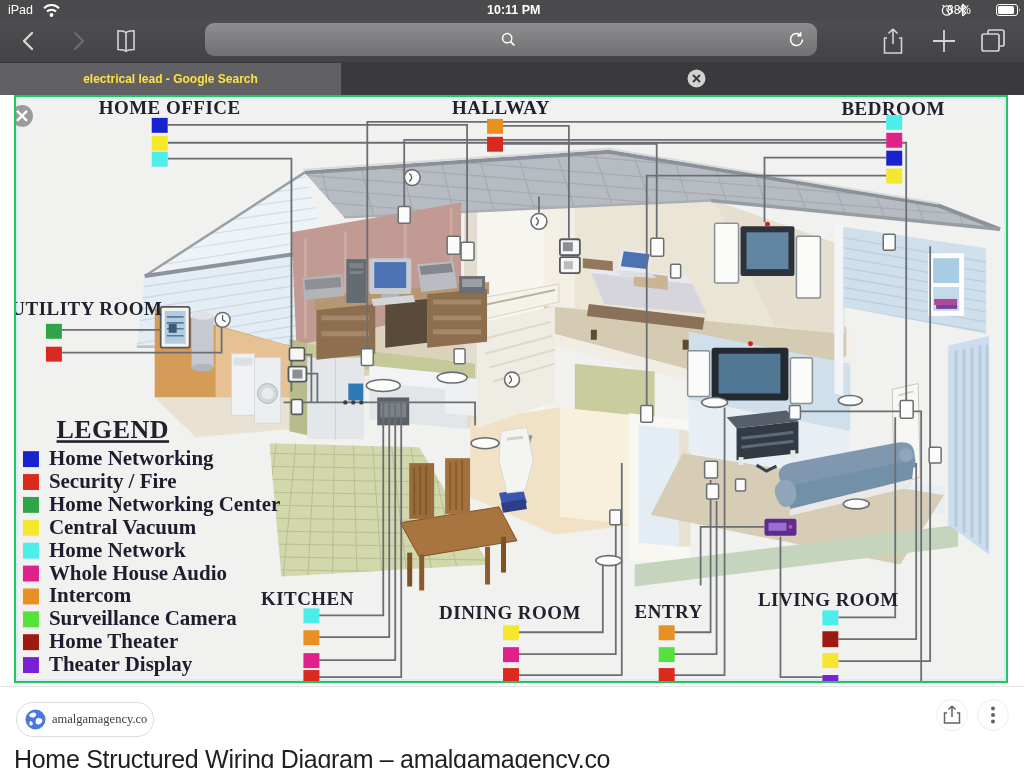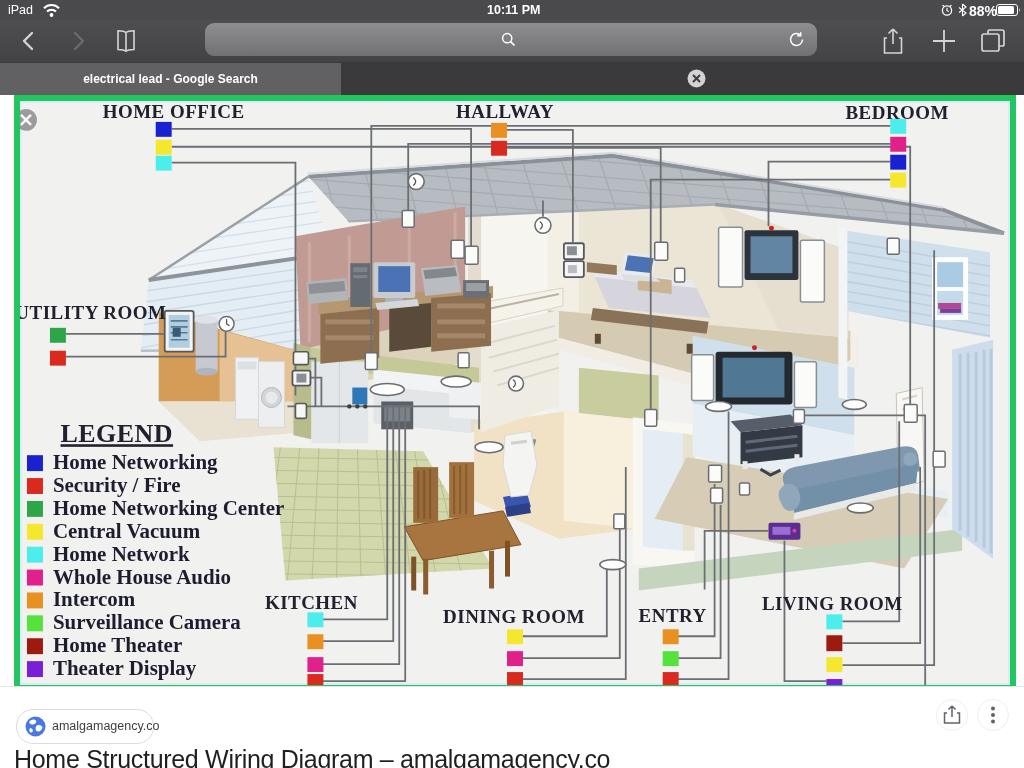--- a/index.html
+++ b/index.html
@@ -1,28 +1,28 @@
 <!DOCTYPE html>
 <html><head><meta charset="utf-8">
 <style>
 html,body{margin:0;padding:0;width:1024px;height:768px;overflow:hidden;background:#fff;
 font-family:"Liberation Sans",sans-serif;}
 .abs{position:absolute;}
 #statusbar{position:absolute;left:0;top:0;width:1024px;height:20px;background:#4a4a4c;color:#fff;}
 #toolbar{position:absolute;left:0;top:20px;width:1024px;height:42px;background:linear-gradient(180deg,#4e4e50,#434345);}
 #tabbar{position:absolute;left:0;top:62px;width:1024px;height:33px;background:#3a3a3c;}
-.tab{position:absolute;top:1px;height:32px;color:#ffffff;font-size:12px;font-weight:700;
+.tab{position:absolute;top:1px;height:32px;color:#fde047;font-size:12px;font-weight:700;
 display:flex;align-items:center;justify-content:center;}
 #urlpill{position:absolute;left:205px;top:3px;width:612px;height:33px;background:linear-gradient(180deg,#8e8e90,#717174);
 border-radius:9px;color:#fff;font-size:16.5px;display:flex;align-items:center;justify-content:center;}
 .tbicon{position:absolute;top:0;height:42px;display:flex;align-items:center;justify-content:center;}
 #content{position:absolute;left:0;top:95px;width:1024px;height:591px;background:#fff;}
-#imgframe{position:absolute;left:14px;top:95px;width:990px;height:584px;border:6px solid #22c55e;background:#f1f1ef;box-shadow:inset 0 0 0 2px #d9ebf6;}
+#imgframe{position:absolute;left:14px;top:95px;width:990px;height:584px;border:2px solid #22c55e;background:#f1f1ef;box-shadow:inset 0 0 0 2px #d9ebf6;}
 #botbar{position:absolute;left:0;top:686px;width:1024px;height:82px;background:#fff;border-top:1px solid #e4e4e4;}
-#srcpill{position:absolute;left:16px;top:22px;width:136px;height:33px;border:1px solid #dadce0;border-radius:17px;}
+#srcpill{position:absolute;left:16px;top:15px;width:136px;height:33px;border:1px solid #dadce0;border-radius:17px;font-family:Liberation Serif, serif;}
 #title{position:absolute;left:14px;top:745px;font-size:25px;color:#1f1f1f;letter-spacing:-0.3px;}
 </style></head>
 <body>
 
 <div id="statusbar">
  <span class="abs" style="left:8px;top:3px;font-size:12.5px;">iPad</span>
  <svg class="abs" style="left:42px;top:3px" width="19" height="14" viewBox="0 0 19 14">
       <g fill="none" stroke="#fff">
         <path d="M2 5.2 A10.5 10.5 0 0 1 17 5.2" stroke-width="2.1"></path>
         <path d="M5 8.6 A6.5 6.5 0 0 1 14 8.6" stroke-width="2.1"></path>
@@ -31,21 +31,21 @@
     </svg>
  <span class="abs" style="left:487px;top:3px;font-size:12.5px;font-weight:700;">10:11 PM</span>
  <svg class="abs" style="left:941px;top:4px" width="12" height="12" viewBox="0 0 12 12">
       <circle cx="6" cy="6.5" r="4.6" fill="none" stroke="#fff" stroke-width="1.3"></circle>
       <path d="M6 3.8V6.7L7.8 7.6" stroke="#fff" stroke-width="1.1" fill="none"></path>
       <path d="M1.5 1.2 L3.5 2.6 M10.5 1.2 L8.5 2.6" stroke="#fff" stroke-width="1.2"></path>
     </svg>
  <svg class="abs" style="left:958px;top:3px" width="9" height="14" viewBox="0 0 9 14">
       <path d="M4.5 1 L8 4 L1 9.5 M4.5 13 L8 10 L1 4.5 M4.5 1 V13" stroke="#fff" stroke-width="1.1" fill="none"></path>
     </svg>
- <span class="abs" style="left:969px;top:3px;font-size:14px;font-weight:bold;">88%</span>
+ <span class="abs" style="left:947px;top:3px;font-size:12px;">88%</span>
  <svg class="abs" style="left:996px;top:4px" width="25" height="12" viewBox="0 0 25 12">
       <rect x="0.5" y="0.5" width="21" height="11" rx="2.5" fill="none" stroke="#fff"></rect>
       <rect x="2" y="2" width="16" height="8" rx="1.5" fill="#fff"></rect>
       <path d="M23 4 Q24.5 6 23 8 Z" fill="#fff"></path>
     </svg>
 </div>
 
 <div id="toolbar">
  <svg class="tbicon" style="left:18px;width:22px" width="22" height="42" viewBox="0 0 22 42">
       <path d="M14 13 L6 21 L14 29" stroke="#d4d4d6" stroke-width="2.4" fill="none" stroke-linecap="round" stroke-linejoin="round"></path>

